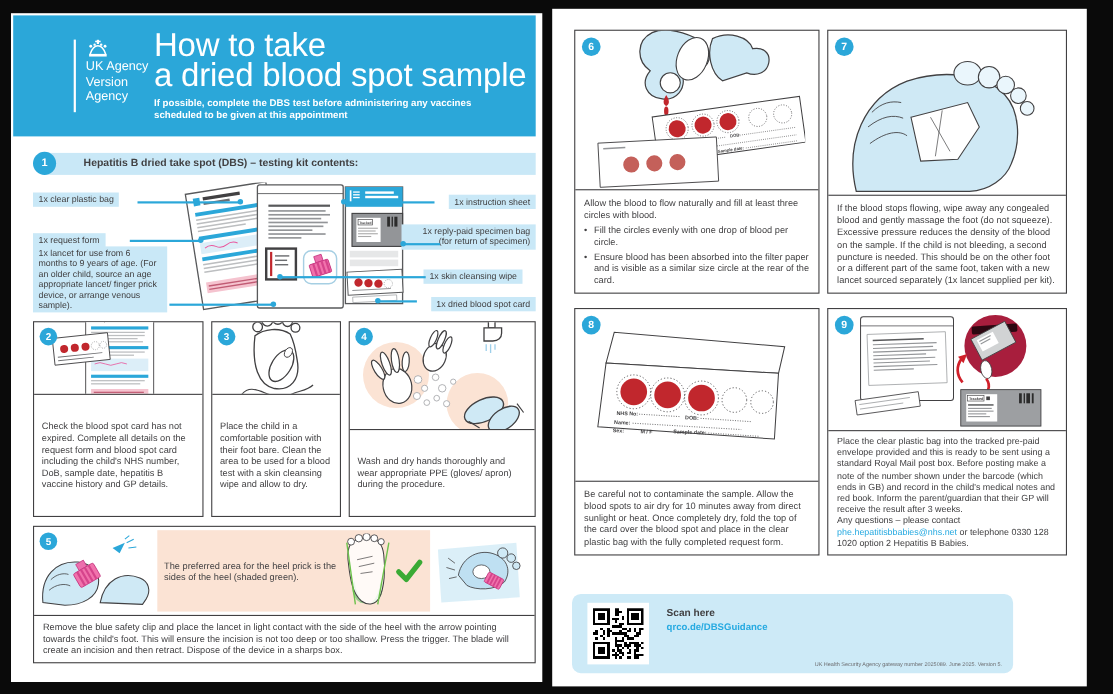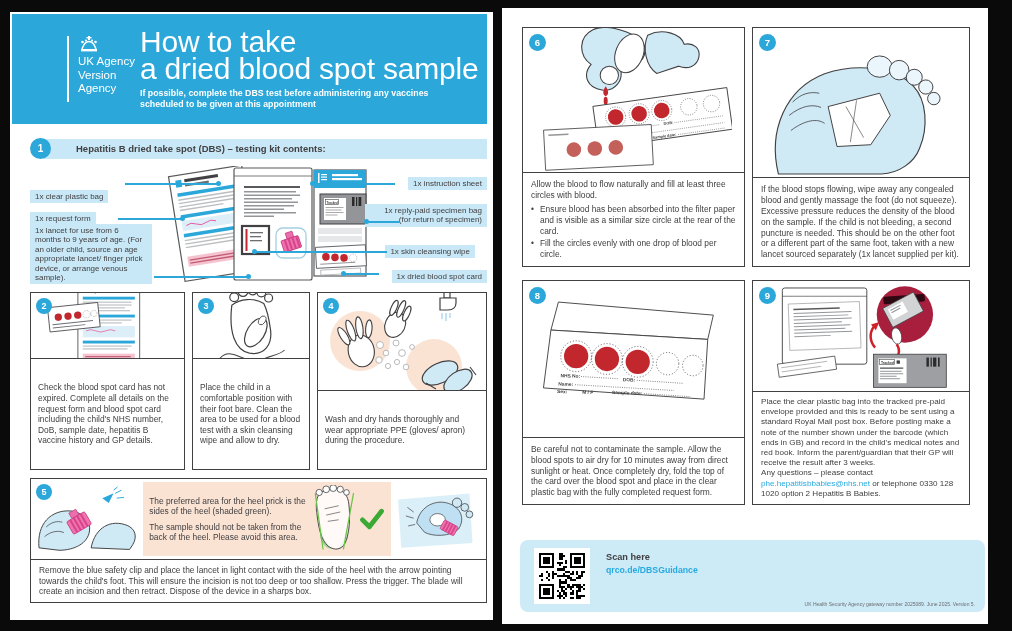--- a/index.html
+++ b/index.html
@@ -66,21 +66,21 @@
   .bigbox .cap{padding:6px 8px;font-size:8.4px;line-height:10.8px;}
   #b9 .cap{font-size:8.1px;line-height:10.2px;padding:5px 8px;}
   .bullets{margin:3px 0 0;padding:0;list-style:none;}
   .bullets li{position:relative;padding-left:9px;margin-top:2px;}
   .bullets li::before{content:"•";position:absolute;left:0;}
   .contact{margin-top:6px;}
   .email,.scanlink{color:var(--link);}
   .cap p{margin:0;}
 
   
-  .scanbox{position:absolute;left:18px;top:532px;width:465px;height:72px;background:var(--panel-blue);border-radius:8px;}
+  .scanbox{position:absolute;left:18px;top:532px;width:401px;height:72px;background:var(--panel-blue);border-radius:8px;}
   .qrwrap{position:absolute;left:14px;top:8px;width:56px;height:56px;background:#fff;display:flex;align-items:center;justify-content:center;}
   .scantext{position:absolute;left:86px;top:11px;font-size:8.7px;line-height:12.5px;color:var(--text);}
   .sh{font-weight:bold;font-size:9.2px;}
   .scanlink{font-weight:bold;}
   .pagefooter{position:absolute;right:10px;bottom:5px;font-size:5px;color:#6d6e71;}
 </style>
 </head>
 <body>
 
 <div id="stage">
@@ -112,21 +112,21 @@
       </div>
     </div>
 
     <div class="sec1">
       <span class="stepnum">1</span>
       <div class="bar">Hepatitis B dried take spot (DBS) – testing kit contents:</div>
     </div>
 
     <div class="kit">
 
-      <div class="klabel" style="left:0;top:26px;">1x clear plastic bag</div>
+      <div class="klabel" style="left:0;top:11px;">1x clear plastic bag</div>
       <div class="klabel" style="left:0;top:48px;">1x request form</div>
       <div class="klabel" style="left:0;top:60px;width:122px;">1x lancet for use from 6 months to 9 years of age. (For an older child, source an age appropriate lancet/ finger prick device, or arrange venous sample).</div>
       <div class="klabel kr" style="right:0;top:13px;">1x instruction sheet</div>
       <div class="klabel kr" style="right:0;top:40px;width:122px;">1x reply-paid specimen bag (for return of specimen)</div>
       <div class="klabel kr" style="right:12px;top:81px;">1x skin cleansing wipe</div>
       <div class="klabel kr" style="right:0;top:106px;">1x dried blood spot card</div>
 
       <div class="lead" style="left:95px;top:19px;width:93px;"></div>
         <div class="ldot" style="left:186px;top:17px;"></div>
       <div class="lead" style="left:88px;top:54px;width:64px;"></div>
@@ -352,21 +352,20 @@
               <rect x="51" y="36" width="2.5" height="18" fill="#D6448C"></rect>
             <rect x="56" y="36" width="2.5" height="18" fill="#D6448C"></rect>
               <rect x="61" y="36" width="2.5" height="18" fill="#D6448C"></rect>
           </g>
           <polygon points="84,14 98,8 92,20" fill="#2BA7D9"></polygon>
           <path d="M100 8 l8 -4 M102 14 l9 -1 M98 4 l5 -4" stroke="#2BA7D9" stroke-width="1.2"></path>
         </svg>
         <div class="callout">
           <div class="ctext">
             <p>The preferred area for the heel prick is the sides of the heel (shaded green).</p>
-            <p>The sample should not be taken from the back of the heel. Please avoid this area.</p>
           </div>
           <svg width="50" height="68" viewBox="0 0 64 86">
             <path d="M14 58 Q13 74 24 80 L29 81 Q19 72 17 55 Z" fill="#9BCF8F"></path>
             <path d="M50 58 Q51 74 41 80 L36 81 Q46 72 47 55 Z" fill="#9BCF8F"></path>
             <path d="M20 7 C10 9 8 21 10 35 C12 53 15 70 25 78 C33 84 42 82 46 74 C52 62 53 40 51 24 C50 14 45 6 35 4 C30 3 25 5 20 7 Z" fill="#fff" fill-opacity="0.82" stroke="#414042" stroke-width="1.2"></path>
             <circle cx="13" cy="9" r="4" fill="#fff" stroke="#414042" stroke-width="1"></circle>
             <circle cx="22" cy="5" r="4.3" fill="#fff" stroke="#414042" stroke-width="1"></circle>
             <circle cx="31" cy="3.5" r="4.3" fill="#fff" stroke="#414042" stroke-width="1"></circle>
             <circle cx="40" cy="5" r="4" fill="#fff" stroke="#414042" stroke-width="1"></circle>
             <circle cx="48" cy="9" r="3.6" fill="#fff" stroke="#414042" stroke-width="1"></circle>
@@ -437,22 +436,22 @@
             <rect x="5" y="5" width="22" height="1.6" fill="#939598"></rect>
             <circle cx="32" cy="23" r="8" fill="#C4605A"></circle>
               <circle cx="55" cy="23" r="8" fill="#C4605A"></circle>
               <circle cx="78" cy="23" r="8" fill="#C4605A"></circle>
           </g>
         </svg>
       </div>
       <div class="cap">
         <p>Allow the blood to flow naturally and fill at least three circles with blood.</p>
         <ul class="bullets">
+          <li>Fill the circles evenly with one drop of blood per circle.</li>
           <li>Ensure blood has been absorbed into the filter paper and is visible as a similar size circle at the rear of the card.</li>
-          <li>Fill the circles evenly with one drop of blood per circle.</li>
         </ul>
       </div>
     </div>
 
     <div class="bigbox" id="b7">
       <span class="stepnum">7</span>
       <div class="illus">
         <svg width="190" height="146" viewBox="0 0 214 162">
           <path d="M14 161 C2 112 22 65 66 48 C102 36 146 40 166 62 C181 78 183 108 173 132 C167 148 150 160 130 161 Z" fill="#CFE9F5" stroke="#414042" stroke-width="1.3"></path>
           <ellipse cx="128" cy="40" rx="14" ry="12" fill="#EAF6FC" stroke="#414042" stroke-width="1.1"></ellipse>

